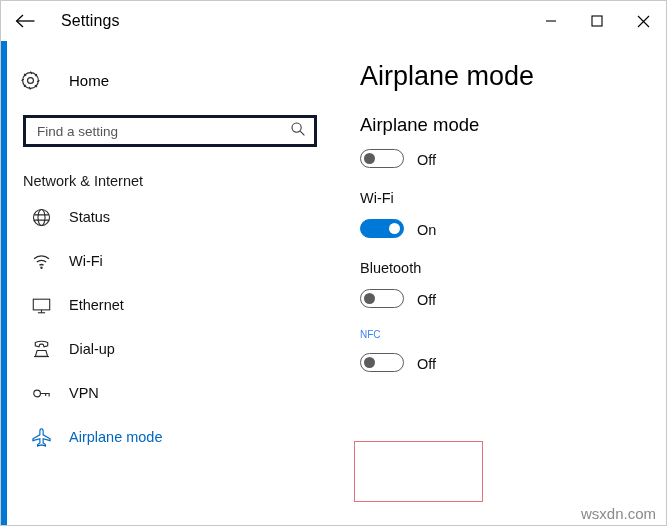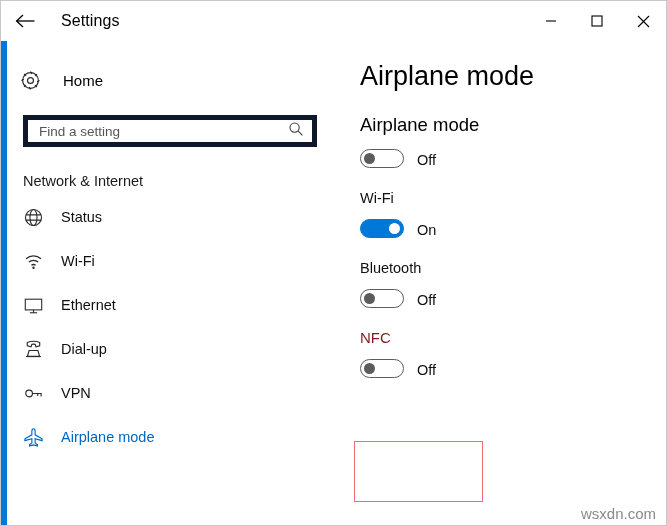--- a/index.html
+++ b/index.html
@@ -67,26 +67,26 @@
     height: 46px;
     padding-left: 12px;
     margin-top: 16px;
   }
   .home-icon {
     width: 34px; display: flex; align-items: center; justify-content: flex-start;
     color: #2b2b2b;
   }
   .home-label {
     font-size: 15px; color: #000000;
-    margin-left: 10px;
+    margin-left: 16px;
   }
   .search-wrap {
     margin: 12px 0 0 16px;
     width: 294px; height: 32px;
-    border: 5px solid #0f172a;
+    border: 3px solid #0f172a;
     background: #ffffff;
     display: flex; align-items: center;
     position: relative;
   }
   .search-input {
     border: none; outline: none;
     font-size: 13.5px;
     color: #4a4a4a;
     background: transparent;
     padding-left: 11px;
@@ -101,21 +101,21 @@
   }
   .section-title {
     font-size: 14.5px;
     color: #1a1a1a;
     margin: 26px 0 6px 16px;
   }
   .nav-list { margin-top: 4px; }
   .nav-item {
     display: flex; align-items: center;
     height: 44px;
-    padding-left: 16px;
+    padding-left: 24px;
     position: relative;
   }
   .nav-item .ico {
     width: 32px; display: flex; align-items: center; justify-content: flex-start;
     color: #2b2b2b;
   }
   .nav-item .lbl {
     font-size: 14.5px; color: #101010;
     margin-left: 6px;
   }
@@ -190,21 +190,21 @@
     margin: 22px 0 0 26px;
   }
   .highlight-box {
     position: absolute;
     left: 20px; top: 400px;
     width: 129px; height: 61px;
     border: 1.6px solid #e8707b;
     pointer-events: none;
   }
   .nfc-label {
-    font-size: 15px; color: #7f1d1d;
+    font-size: 10px; color: #3b82f6;
     margin: 21px 0 0 26px;
   }
 
   
   .watermark {
     position: absolute;
     right: 10px; bottom: 3px;
     font-size: 15px;
     color: #8a8a8a;
   }

